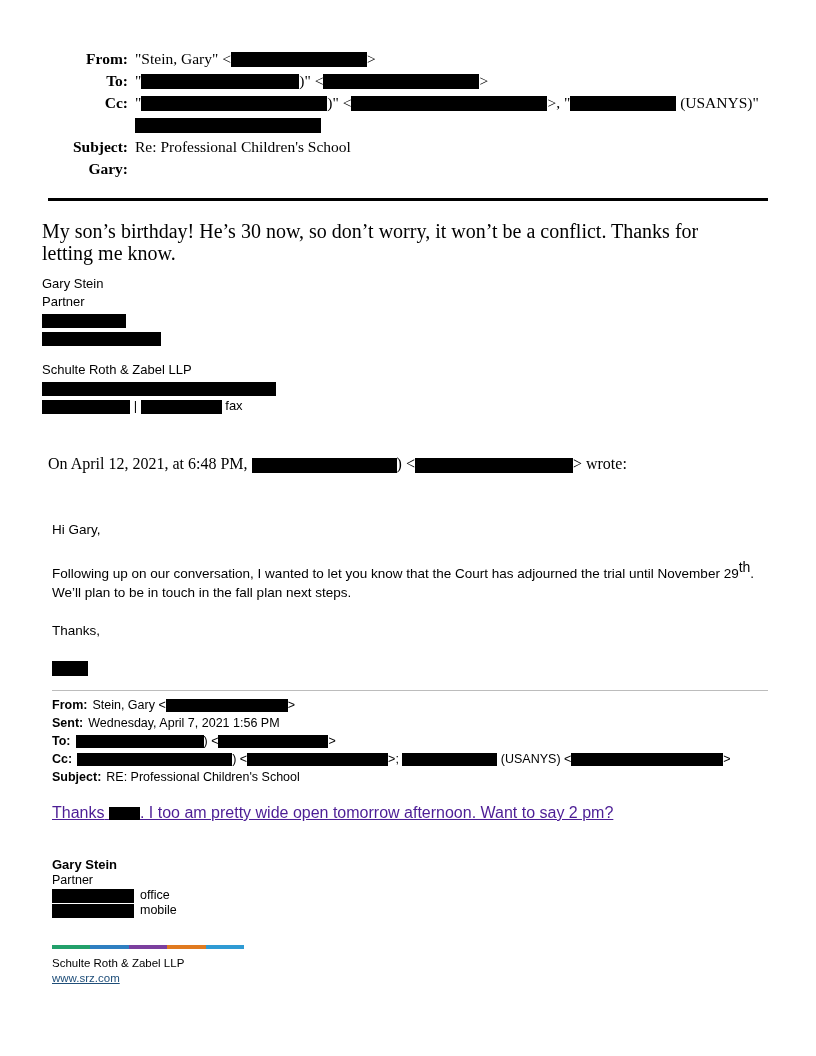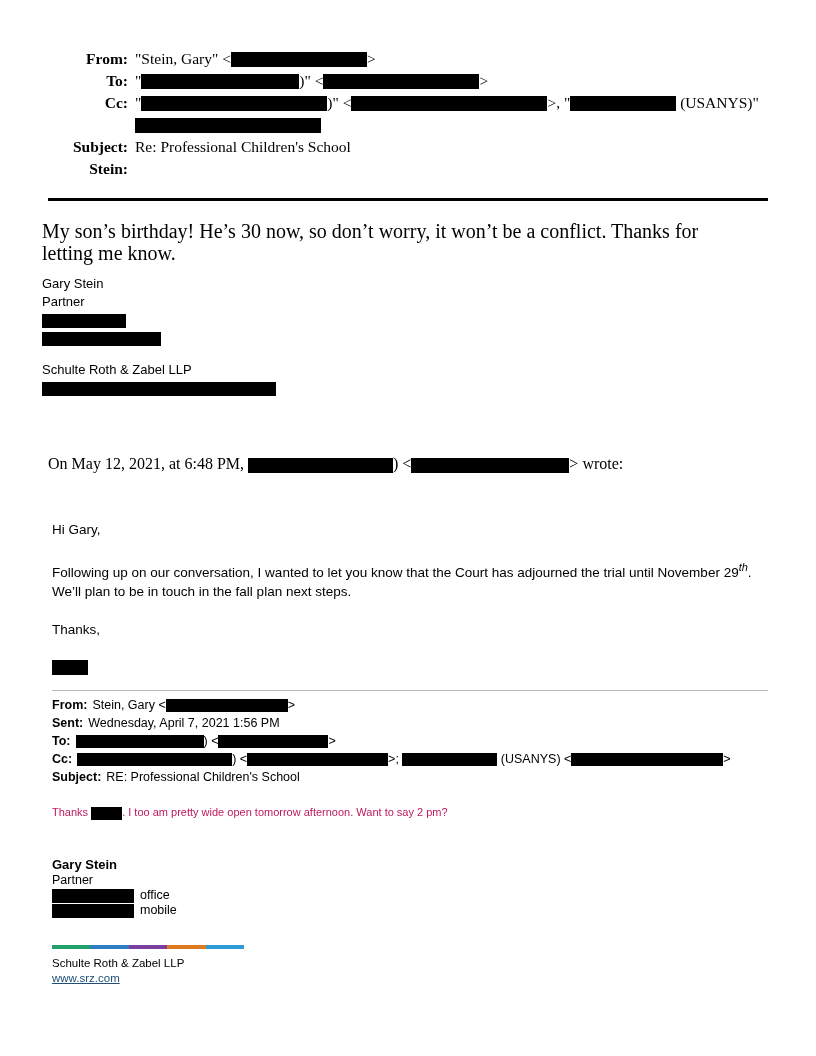--- a/index.html
+++ b/index.html
@@ -109,21 +109,21 @@
   .quoted {
     position: absolute;
     left: 52px;
     top: 520px;
     width: 716px;
     font-family: "Liberation Sans", sans-serif;
     font-size: 13.5px;
     line-height: 19px;
   }
   .quoted p { margin: 0 0 19px 0; }
-  .quoted .sup { font-size: 11px; vertical-align: super; font-style: italic; }
+  .quoted .sup { font-size: 14px; vertical-align: super; }
 
   
   .rule2 {
     position: absolute;
     left: 52px;
     top: 690px;
     width: 716px;
     height: 1px;
     background: #bcbcbc;
   }
@@ -142,24 +142,25 @@
   .hdr2-label { font-weight: bold; margin-right: 5px; }
   .hdr2 .r { position: relative; top: 0px; }
 
   
   .bluetext {
     position: absolute;
     left: 52px;
     top: 803px;
     width: 716px;
     font-family: "Liberation Sans", sans-serif;
-    font-size: 11px;
+    font-size: 16px;
     line-height: 19px;
-    color: #be185d;
+    color: #4c1d95;
     white-space: nowrap;
+    text-decoration: underline;
   }
   .bluetext .r { background:#000; }
 
   
   .sig2 {
     position: absolute;
     left: 52px;
     top: 857px;
     width: 420px;
     font-family: "Liberation Sans", sans-serif;
@@ -228,40 +229,41 @@
         <span class="r" style="width:186px;height:15px;"></span>
       </div>
     </div>
 
     <div class="hdr-row">
       <div class="hdr-label">Subject:</div>
       <div class="hdr-val">Re: Professional Children's School</div>
     </div>
 
     <div class="hdr-row">
-      <div class="hdr-label">Stein:</div>
+      <div class="hdr-label">Gary:</div>
     </div>
   </div>
 
   <div class="rule"></div>
 
   <div class="msg1">My son’s birthday! He’s 30 now, so don’t worry, it won’t be a conflict. Thanks for letting me know.</div>
 
   <div class="sig1">
     <div class="line">Gary Stein</div>
     <div class="line">Partner</div>
     <div class="line"><span class="r" style="width:84px;height:14px;"></span></div>
     <div class="line"><span class="r" style="width:119px;height:14px;"></span></div>
     <div class="gap"></div>
     <div class="line">Schulte Roth &amp; Zabel LLP</div>
     <div class="line"><span class="r" style="width:234px;height:14px;"></span></div>
+    <div class="line"><span class="r" style="width:88px;height:14px;"></span> <span>|</span> <span class="r" style="width:81px;height:14px;"></span> <span>fax</span></div>
   </div>
 
   <div class="onwrote">
-    <span>On May 12, 2021, at 6:48 PM,</span> <span class="r" style="width:145px;height:15px;"></span><span>) &lt;</span><span class="r" style="width:158px;height:15px;"></span><span>&gt; wrote:</span>
+    <span>On April 12, 2021, at 6:48 PM,</span> <span class="r" style="width:145px;height:15px;"></span><span>) &lt;</span><span class="r" style="width:158px;height:15px;"></span><span>&gt; wrote:</span>
   </div>
 
   <div class="quoted">
     <p>Hi Gary,</p>
     <p>
       <span>Following up on our conversation, I wanted to let you know that the Court has adjourned the trial until November 29</span><span class="sup">th</span><span>.</span><br>
       <span>We’ll plan to be in touch in the fall plan next steps.</span>
     </p>
     <p>Thanks,</p>
     <p><span class="r" style="width:36px;height:15px;"></span></p>

